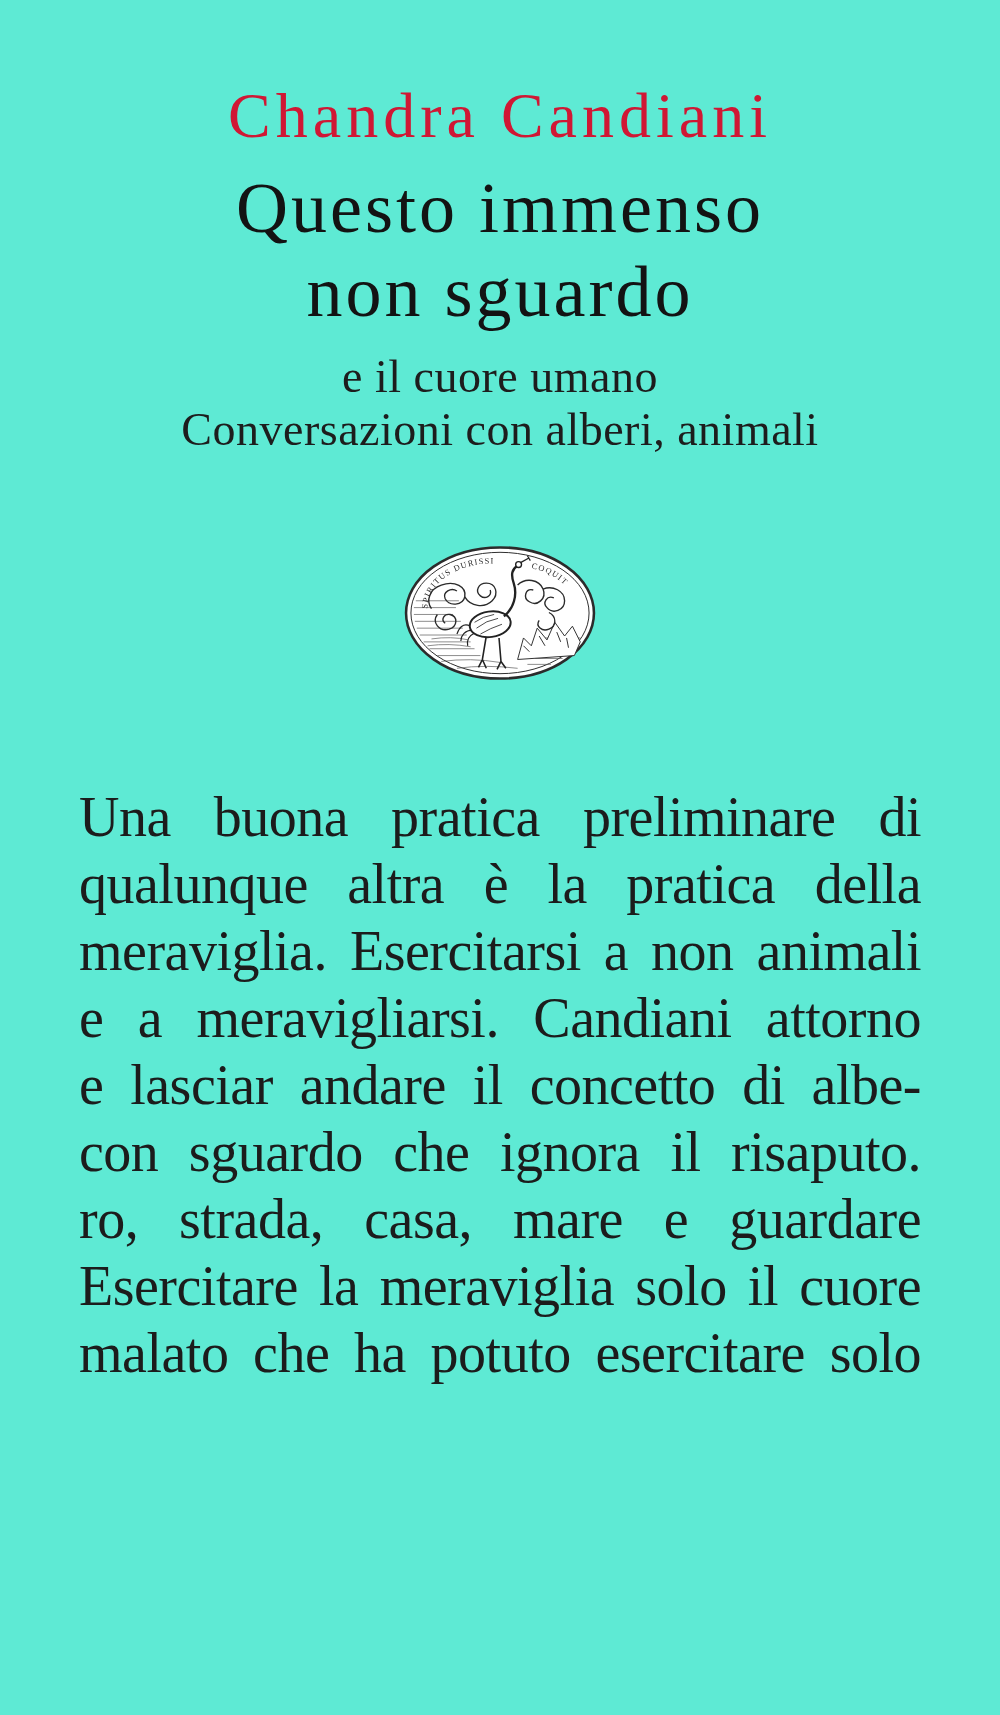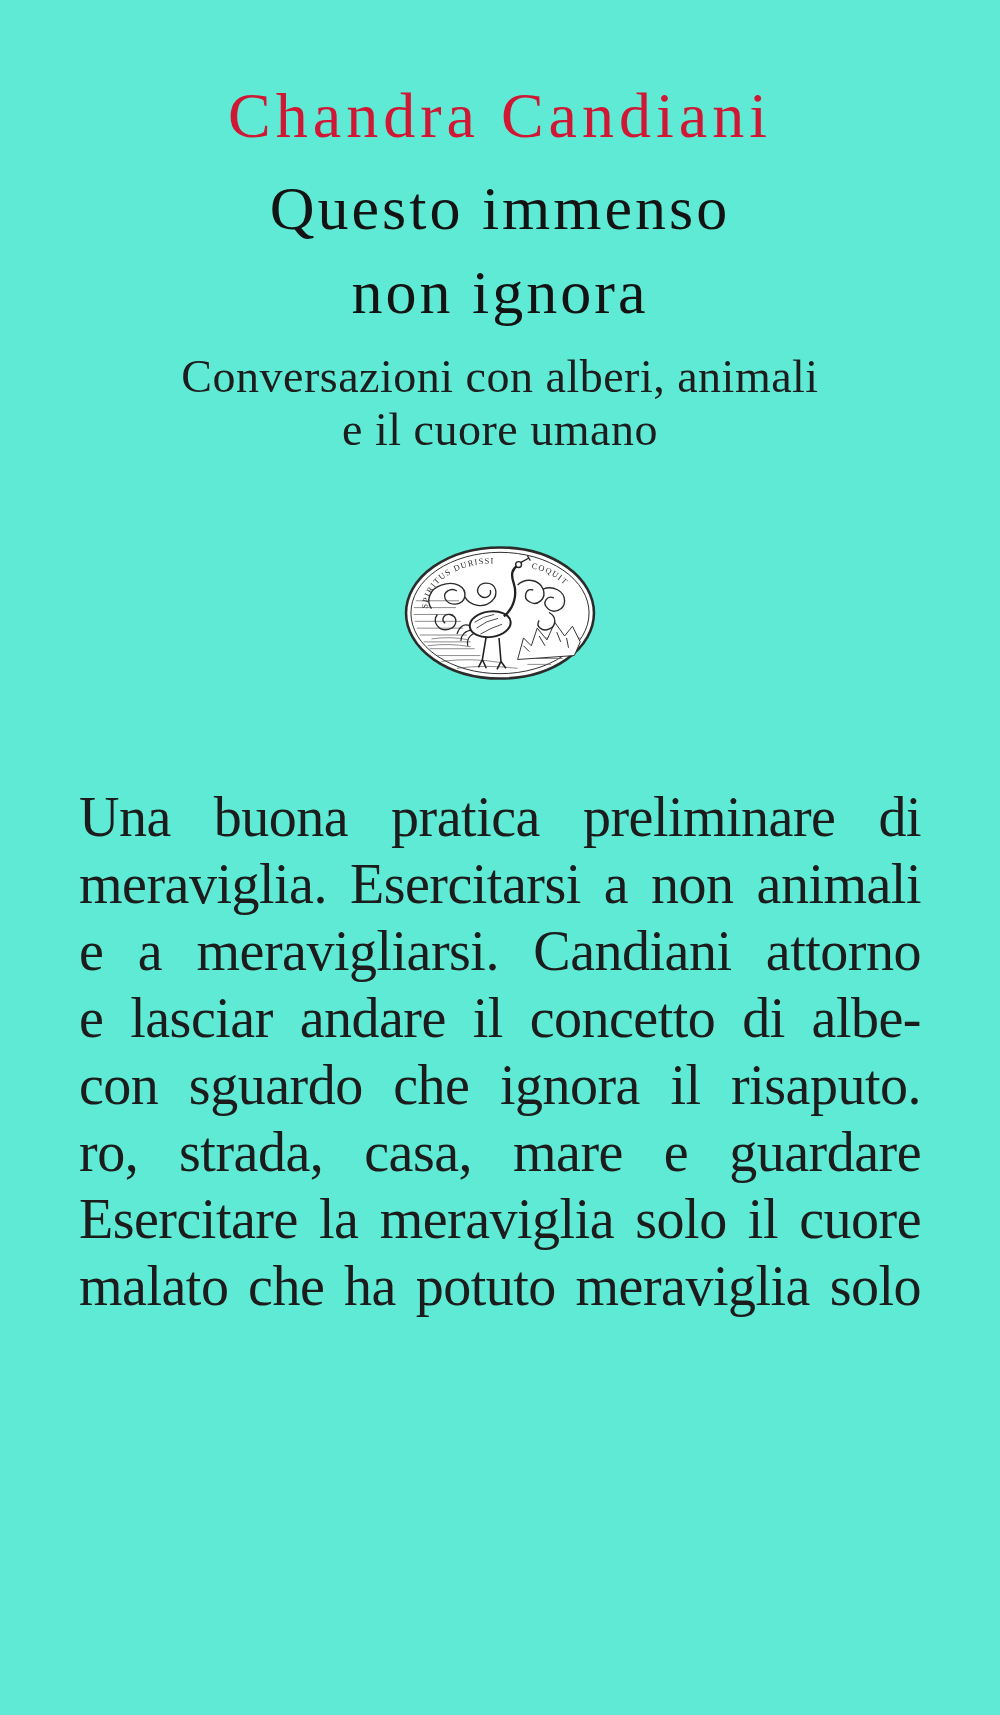--- a/index.html
+++ b/index.html
@@ -21,21 +21,21 @@
     margin-top: 84px;
     text-align: center;
     font-size: 64px;
     line-height: 1;
     letter-spacing: 5px;
     color: #d01734;
   }
   .title {
     margin-top: 18px;
     text-align: center;
-    font-size: 62px;
+    font-size: 72px;
     line-height: 84px;
     letter-spacing: 3px;
     color: #131313;
   }
   .subtitle {
     margin-top: 16px;
     text-align: center;
     font-size: 46px;
     line-height: 53px;
     letter-spacing: 0.5px;
@@ -74,26 +74,26 @@
 </style>
 </head>
 <body>
 
 <div class="page">
 
   <div class="author">Chandra Candiani</div>
 
   <div class="title">
     <div>Questo immenso</div>
-    <div>non ignora</div>
+    <div>non sguardo</div>
   </div>
 
   <div class="subtitle">
+    <div>e il cuore umano</div>
     <div>Conversazioni con alberi, animali</div>
-    <div>e il cuore umano</div>
   </div>
 
   <div class="logo-wrap">
     <svg width="196" height="138" viewBox="0 0 200 141" xmlns="http://www.w3.org/2000/svg" aria-hidden="true">
 
       <ellipse cx="100" cy="70.5" rx="96" ry="67" fill="#ffffff" stroke="#2b2b2b" stroke-width="2.6"></ellipse>
       <ellipse cx="100" cy="70.5" rx="91" ry="62" fill="none" stroke="#2b2b2b" stroke-width="1"></ellipse>
 
       <g stroke="#555555" stroke-width="0.8" fill="none" opacity="0.85">
         <path d="M14,58 H58"></path>
@@ -160,22 +160,23 @@
         <path d="M104,74 C114,66 118,52 114,40 C111,31 112,26 118,22" fill="none" stroke="#222222" stroke-width="2.4"></path>
         <circle cx="119" cy="21" r="3" fill="#ffffff" stroke="#222222" stroke-width="1.4"></circle>
 
         <path d="M121,19 L130,14 M128,12 L131,17" stroke="#222222" stroke-width="1.3" fill="none"></path>
       </g>
     </svg>
   </div>
 
   <div class="body-text">
     <div class="body-line">Una buona pratica preliminare di</div>
+    <div class="body-line">qualunque altra è la pratica della</div>
     <div class="body-line">meraviglia. Esercitarsi a non animali</div>
     <div class="body-line">e a meravigliarsi. Candiani attorno</div>
     <div class="body-line">e lasciar andare il concetto di albe-</div>
     <div class="body-line">con sguardo che ignora il risaputo.</div>
     <div class="body-line">ro, strada, casa, mare e guardare</div>
     <div class="body-line">Esercitare la meraviglia solo il cuore</div>
-    <div class="body-line">malato che ha potuto meraviglia solo</div>
+    <div class="body-line">malato che ha potuto esercitare solo</div>
   </div>
 
 </div>
 
 </body></html>

